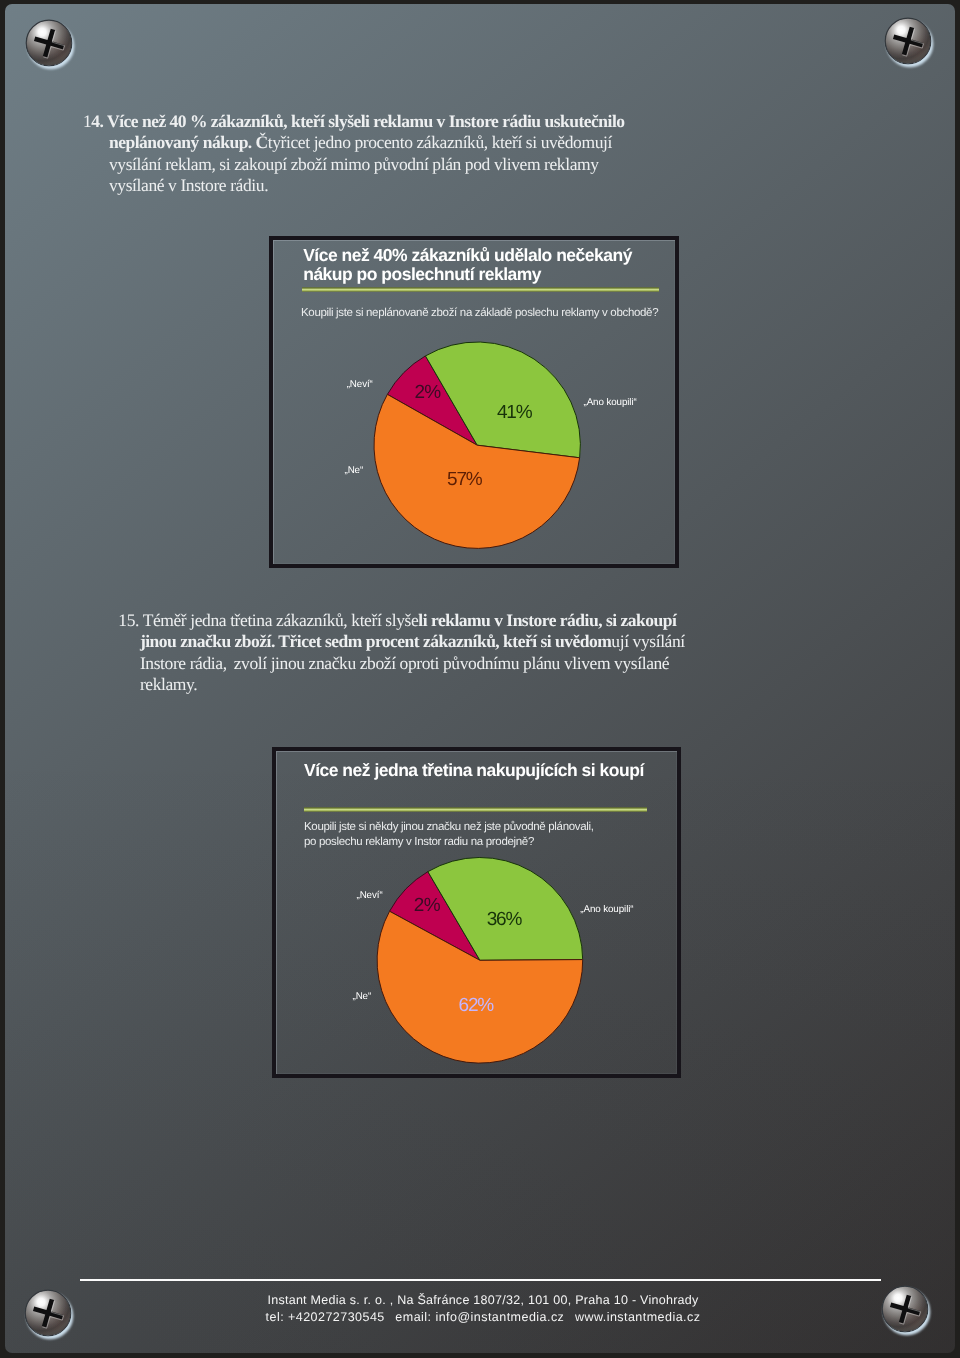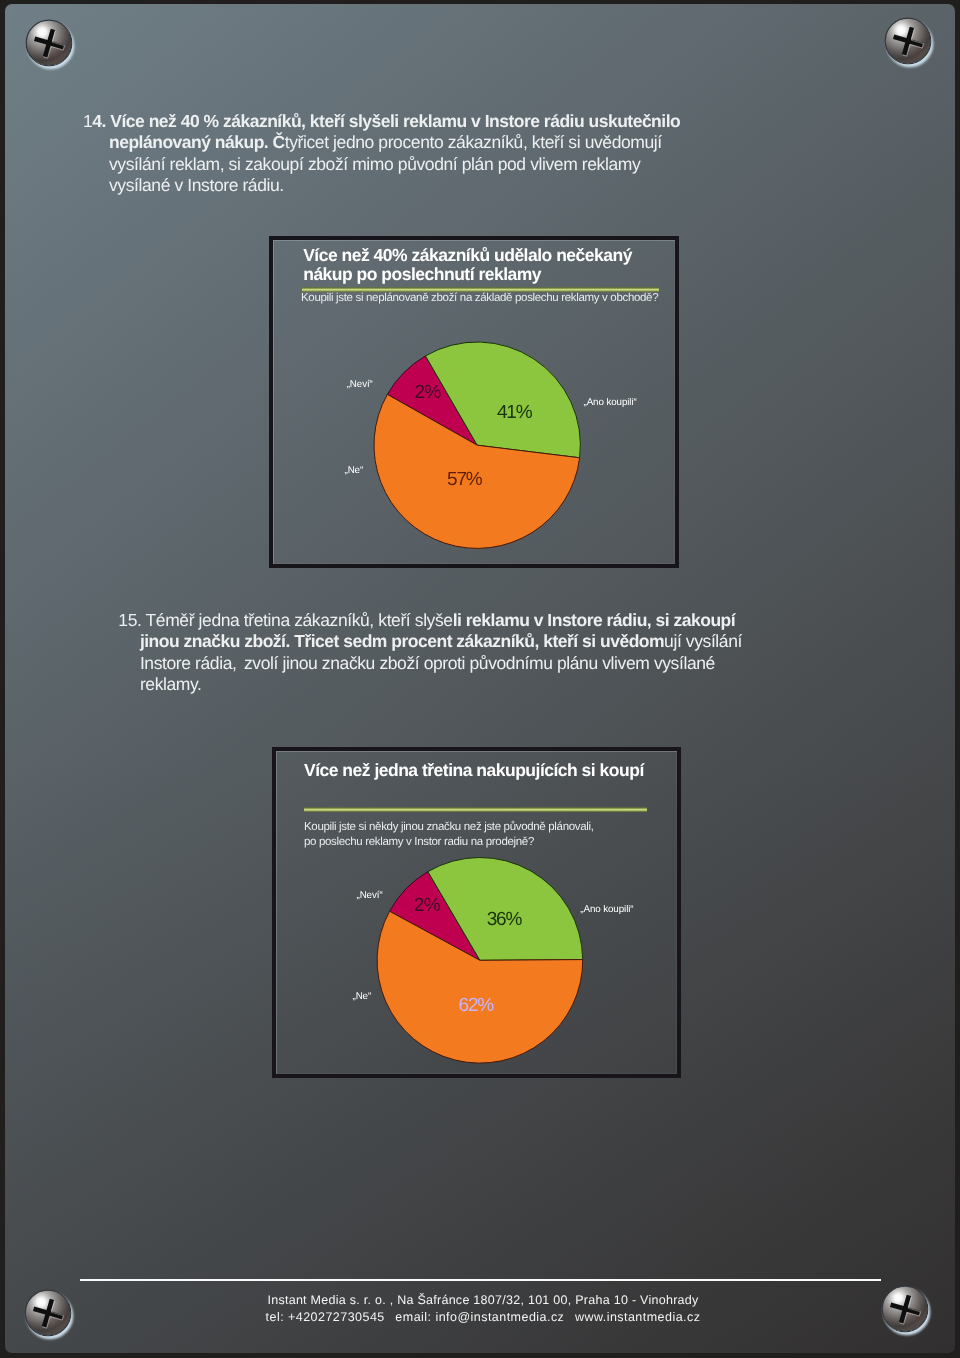--- a/index.html
+++ b/index.html
@@ -7,21 +7,21 @@
        font-family:"Liberation Sans",sans-serif;-webkit-font-smoothing:antialiased;text-rendering:geometricPrecision;}
   #page{position:relative;width:960px;height:1358px;}
   .page-bg{position:absolute;left:4.5px;top:3.6px;width:950.3px;height:1349.7px;border-radius:7px;overflow:hidden;
       background:
         linear-gradient(180deg, rgba(30,32,34,0) 0%, rgba(30,32,34,0) 55%, rgba(30,32,34,0.07) 80%, rgba(30,32,34,0.12) 100%),
         linear-gradient(141.44deg, #707f87 0%, #343131 100%);
       background-size:960px 1358px;background-position:-4.5px -3.6px;}
   .screw{position:absolute;width:58px;height:58px;filter:blur(0.55px);}
   .screw svg{position:absolute;left:0;top:0;}
   
-  .stmt{position:absolute;color:#edeff0;font-size:17.5px;line-height:21.5px;letter-spacing:-0.5px;white-space:nowrap;}
+  .stmt{position:absolute;color:#edeff0;font-size:17.5px;line-height:21.5px;letter-spacing:-0.5px;white-space:nowrap;font-family:Liberation Serif, serif;}
   .stmt b{font-weight:700;letter-spacing:-0.5px;}
   .stmt .ln span{letter-spacing:-0.40px;}
   .stmt .ln{text-indent:var(--ind,26px);}
   
   .card{position:absolute;border:4px solid #17141a;box-sizing:border-box;
       box-shadow:inset 1px 1px 0 rgba(215,225,232,0.22), inset 0 0 0 1px rgba(190,205,215,0.07);}
   .card .ctitle{position:absolute;color:#ffffff;font-weight:700;font-size:17.5px;line-height:19.6px;
       letter-spacing:-0.5px;white-space:nowrap;}
   .card .rule{position:absolute;height:5px;background:linear-gradient(180deg,rgba(96,110,55,0.45) 0%,#66742a 20%,#c5d785 45%,#cadc8c 58%,#9aab4c 76%,rgba(84,95,40,0.55) 100%);}
   .card .csub{position:absolute;color:#e9ebec;font-size:11.5px;line-height:14.3px;letter-spacing:-0.33px;white-space:nowrap;}
@@ -120,21 +120,21 @@
     <div class="ln"><span>vysílání reklam, si zakoupí zboží mimo původní plán pod vlivem reklamy</span></div>
     <div class="ln"><span>vysílané v Instore rádiu.</span></div>
   </div>
 
   <div class="card" style="left:268.8px;top:235.8px;width:410.5px;height:332.5px;padding-left:46px;">
     <div class="ctitle" style="left:30.40px;top:5.81px;">
       <span>Více než 40% zákazníků udělalo nečekaný</span><br>
       <span>nákup po poslechnutí reklamy</span>
     </div>
     <div class="rule" style="left:29.20px;top:47.40px;width:357.00px;"></div>
-    <div class="csub" style="left:28.20px;top:51px;text-align:center;">
+    <div class="csub" style="left:28.20px;top:66px;text-align:center;">
       <span>Koupili jste si neplánovaně zboží na základě poslechu reklamy v obchodě?</span>
     </div>
     <svg class="pie" width="411" height="333" viewBox="0 0 411 333" style="position:absolute;left:0;top:0;">
       <g>
           <path d="M 204.2 205.2 L 114.38 154.38 A 103.2 103.2 0 0 1 152.44 115.92 Z" fill="#bf0050" stroke="#3a0b1c" stroke-width="1.0"></path>
           <path d="M 204.2 205.2 L 152.44 115.92 A 103.2 103.2 0 0 1 306.63 217.78 Z" fill="#8cc63e" stroke="#17330a" stroke-width="1.0"></path>
           <path d="M 204.2 205.2 L 306.63 217.78 A 103.2 103.2 0 1 1 114.38 154.38 Z" fill="#f47a20" stroke="#46190a" stroke-width="1.0"></path>
         </g>
     </svg>
     <div class="lbl" style="left:73.9px;top:139.2px;"><span>„Neví“</span></div>

